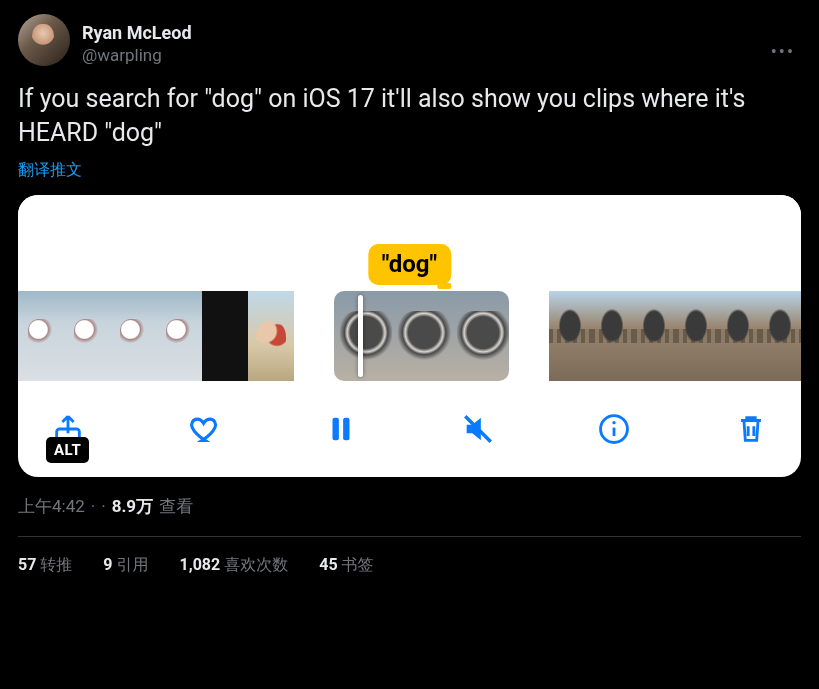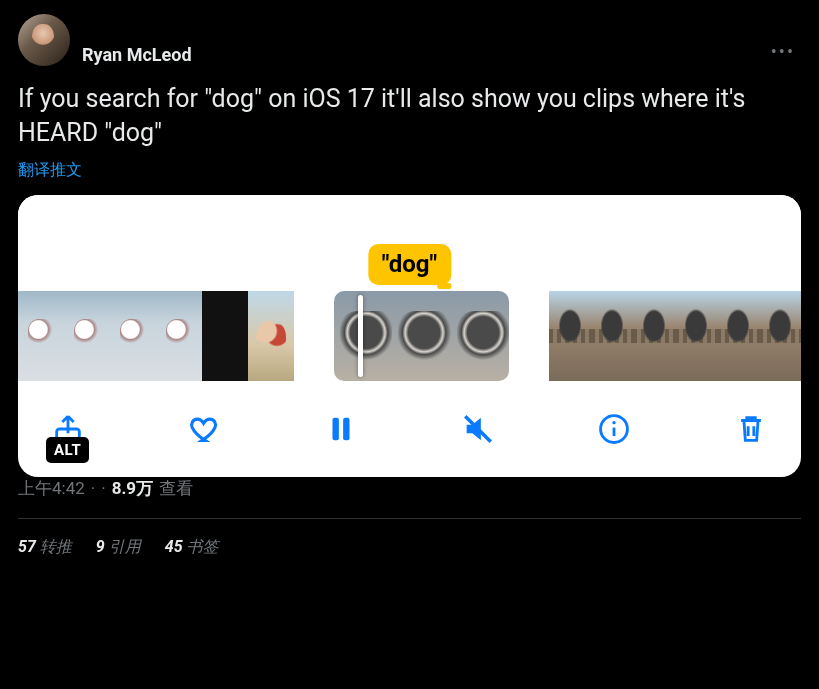--- a/index.html
+++ b/index.html
@@ -33,35 +33,36 @@
   .clip-group.g2 .frame::after{ content:""; position:absolute; left:6px; top:20px; width:58px; height:54px; background: radial-gradient(ellipse at 45% 40%, #4a4a4a 0 35%, #d8d4ce 42%, #4a4a4a 48%, transparent 60%); border-radius:30% 35% 25% 25%; }
   .playhead { position:absolute; left:24px; top:4px; bottom:4px; width:5px; background:#fff; border-radius:3px; box-shadow:0 0 4px rgba(0,0,0,.4); z-index:2; }
   .clip-group.g3 .frame { width:42px; background: linear-gradient(180deg,#b8d4e8 0%, #9a8670 40%, #7a6a58 100%); }
   .clip-group.g3 .frame::before{ content:""; position:absolute; left:0; top:38px; right:0; height:14px; background: repeating-linear-gradient(90deg,#6a5a48 0 4px,#8a7a68 4px 8px); }
   .clip-group.g3 .frame::after{ content:""; position:absolute; left:4px; top:18px; width:34px; height:42px; background: radial-gradient(ellipse at 50% 40%, #3a3a3a 0 40%, transparent 48%); border-radius:40% 45% 30% 30%; }
   .toolbar { display:flex; justify-content: space-between; align-items:center; padding: 22px 30px 28px; }
   .tb-btn { width:40px; height:40px; display:flex; align-items:center; justify-content:center; cursor:pointer; }
   .tb-btn svg { width:34px; height:34px; stroke:#0a7aff; fill:none; stroke-width:2; }
   .tb-btn.solid svg { fill:#0a7aff; stroke:none; }
   .alt-badge { position:absolute; left:28px; bottom:14px; background:#000; color:#fff; font-weight:700; font-size:15px; padding:4px 8px; border-radius:5px; letter-spacing:0.5px; }
-  .meta-line { font-size:17px; color:#71767b; display:flex; align-items:center; gap:6px; }
+  .meta-line { margin-top:18px; font-size:17px; color:#71767b; display:flex; align-items:center; gap:6px; }
   .meta-line .bold { color:#e7e9ea; font-weight:700; }
   .divider { height:1px; background:#2f3336; margin:18px 0 0 0; }
-  .stats-line { display:flex; gap:24px; padding:18px 0 0 0; font-size:16px; color:#71767b;font-style:italic; }
+  .stats-line { display:flex; gap:31px; padding:18px 0 0 0; font-size:16px; color:#71767b; }
   .stats-line .num { color:#e7e9ea; font-weight:700; margin-right:4px; }
 </style>
 </head>
 <body>
 
 <div class="tweet">
 
   <div class="header">
     <div class="avatar"></div>
     <div class="name-block">
       <div class="display-name">Ryan McLeod</div>
+      <div class="handle">@warpling</div>
     </div>
     <div class="more-btn">
       <span class="more-dots">•••</span>
     </div>
   </div>
 
   <div class="body-text">If you search for "dog" on iOS 17 it'll also show you clips where it's HEARD "dog"</div>
 
   <div class="translate-link">翻译推文</div>
 
@@ -150,17 +151,20 @@
   <div class="divider"></div>
 
   <div class="stats-line">
     <div>
       <span class="num">57</span><span>转推</span>
     </div>
     <div>
       <span class="num">9</span><span>引用</span>
     </div>
     <div>
+      <span class="num">1,082</span><span>喜欢次数</span>
+    </div>
+    <div>
       <span class="num">45</span><span>书签</span>
     </div>
   </div>
 
 </div>
 
 </body></html>

